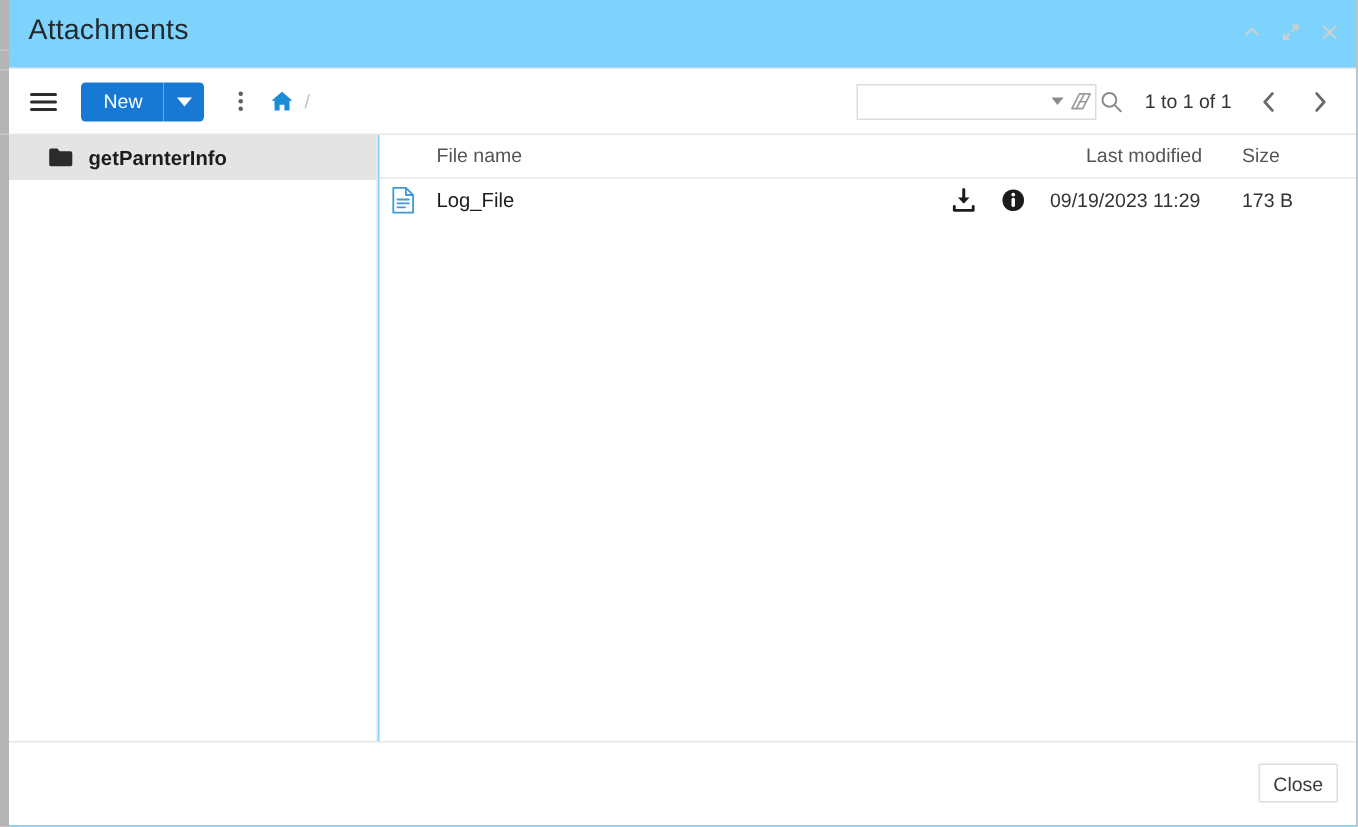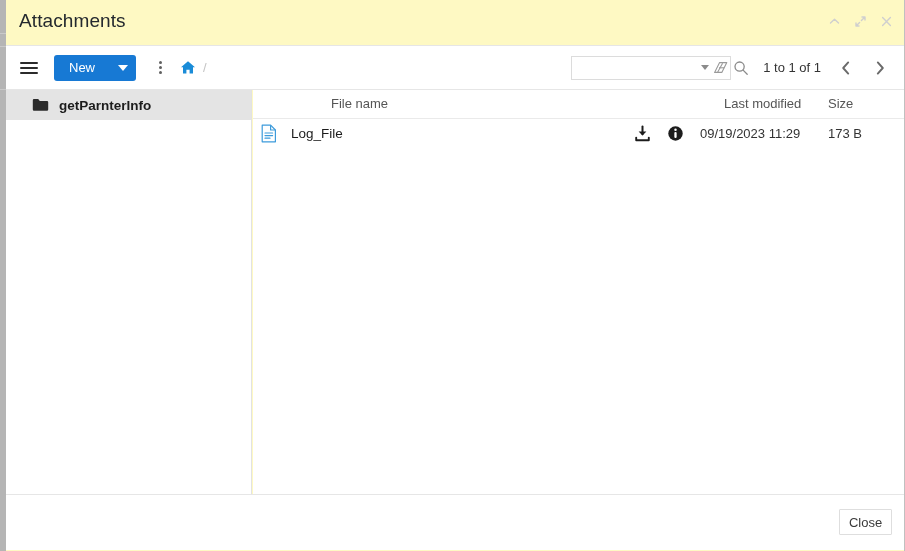--- a/index.html
+++ b/index.html
@@ -38,21 +38,21 @@
     background: #1f7ec2;
   }
 
   
   #dialog {
     position: absolute;
     left: 6px;
     top: 0;
     width: 899px;
     height: 551px;
-    background: #fef9c3;
+    background: #7dd3fc;
     border-right: 1px solid #c0c0c0;
     box-sizing: border-box;
     overflow: hidden;
   }
 
   
   .titlebar {
     position: relative;
     height: 46px;
     border-bottom: 1px solid #e6e6e6;
@@ -259,21 +259,21 @@
     height: 404px;
     background: #ffffff;
   }
   .col-head {
     height: 28px;
     border-bottom: 1px solid #eaeaea;
     position: relative;
     font-size: 13px;
     color: #555555;
   }
-  .col-head .c-name  { position: absolute; left: 38px;  top: 6px; margin-left: 40px; }
+  .col-head .c-name  { position: absolute; left: 38px;  top: 6px; }
   .col-head .c-mod   { position: absolute; left: 447px; top: 6px; margin-left: 24px; }
   .col-head .c-size  { position: absolute; left: 575px; top: 6px; }
 
   .file-row {
     height: 30px;
     position: relative;
     cursor: pointer;
   }
   .file-row .f-icon   { position: absolute; left: 8px;  top: 5px; }
   .file-row .f-name   { position: absolute; left: 38px; top: 7px; font-size: 13.5px; color: #1c1c1c; }

